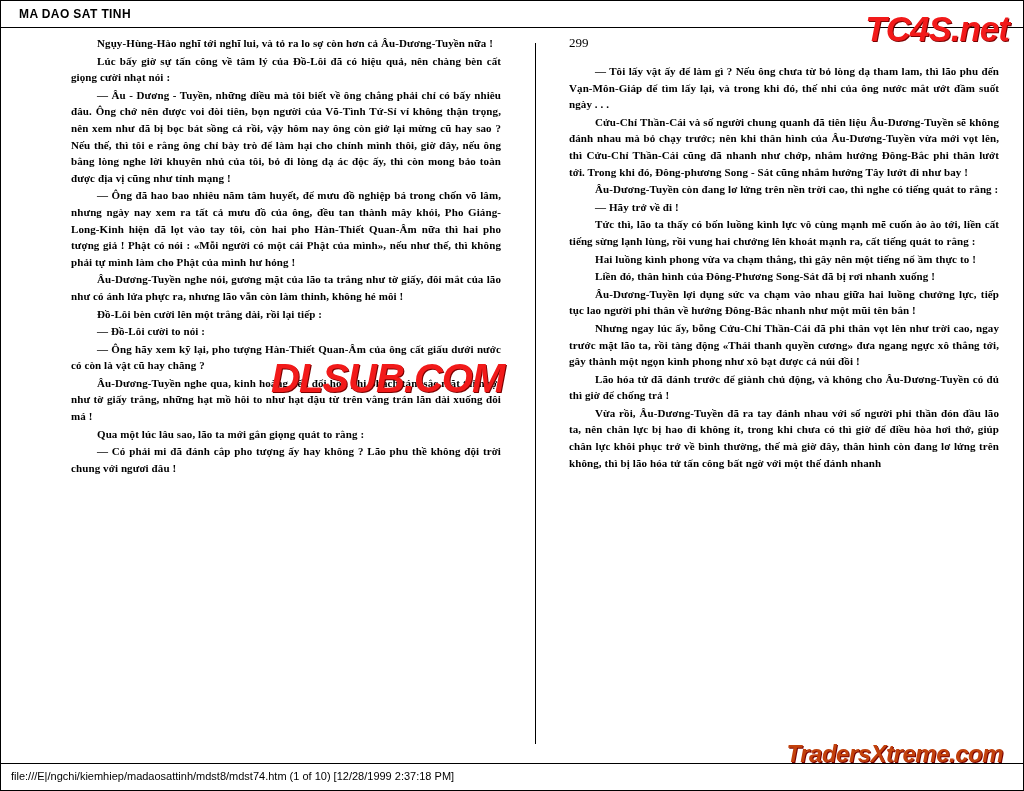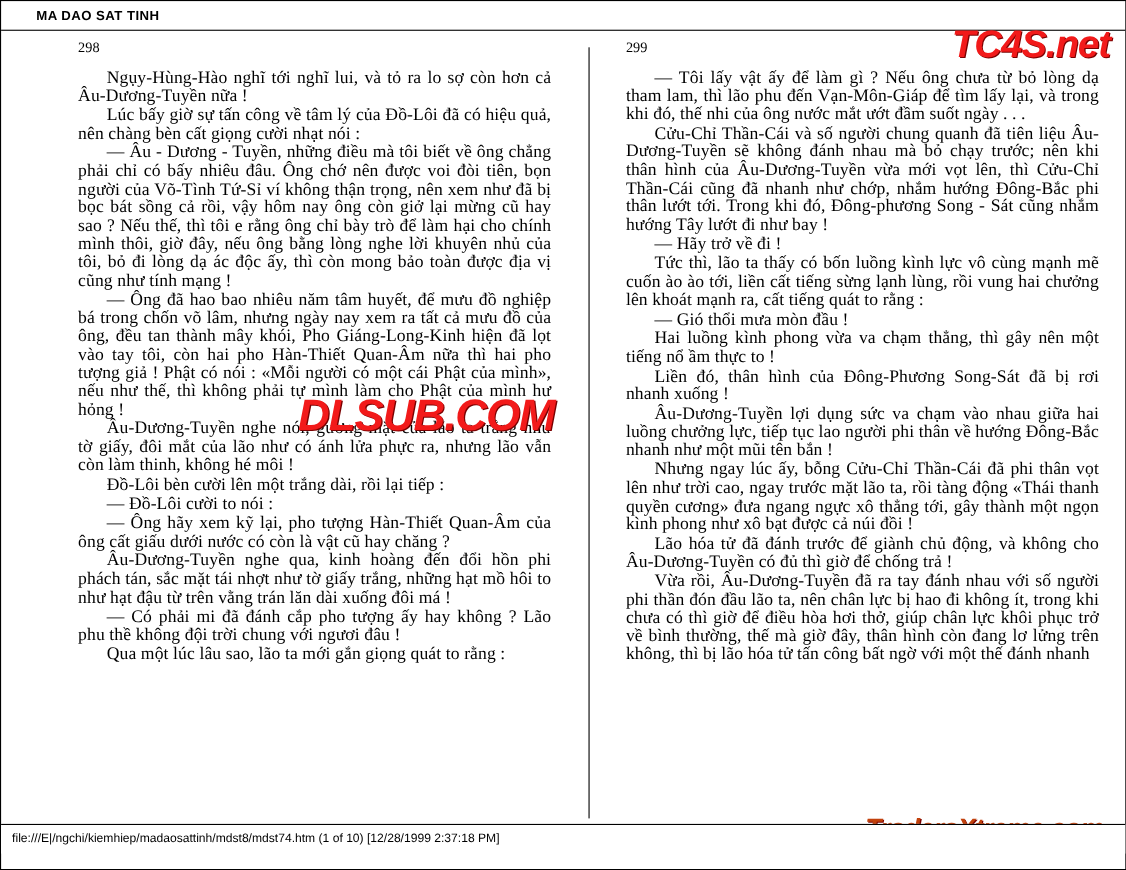--- a/index.html
+++ b/index.html
@@ -25,34 +25,33 @@
   
   .header-title {
     position: absolute;
     top: 6px;
     left: 18px;
     font-family: "Liberation Sans", sans-serif;
     font-size: 12px;
     font-weight: bold;
     letter-spacing: 0.4px;
     color: #000;
-    margin-left: 14px;
   }
   .header-rule {
     position: absolute;
     top: 26px;
     left: 0;
     right: 0;
     height: 1px;
     background: #000;
   }
   
   .wm-tc4s {
     position: absolute;
-    top: 20px;
+    top: 8px;
     right: 14px;
     font-family: "Liberation Sans", sans-serif;
     font-size: 35px;
     font-weight: bold;
     font-style: italic;
     color: #f21a1a;
     text-shadow: 1px 1px 0 #7a0000;
     letter-spacing: -1px;
     margin-left: 48px;
   }
@@ -106,32 +105,33 @@
   .folio {
     font-family: "Liberation Serif", serif;
     font-size: 13px;
     margin-bottom: 12px;
     height: 16px;
   }
   .folio-left { text-align: left; }
   .folio-right { padding-right: 6px; }
   .col p {
     margin: 0 0 1px 0;
-    font-size: 16px;
+    font-size: 11px;
     line-height: 16.6px;
     text-align: justify;
     text-indent: 26px;
     letter-spacing: 0.1px;
+    font-weight: bold;
   }
   
   .statusbar {
     position: absolute;
     left: 0;
     right: 0;
-    bottom: 14px;
+    bottom: 0;
     height: 26px;
     border-top: 1px solid #000;
     background: #ffffff;
   }
   .statusbar .status-text {
     position: absolute;
     left: 10px;
     top: 6px;
     font-family: "Liberation Sans", sans-serif;
     font-size: 11px;
@@ -145,41 +145,40 @@
 
   <div class="header-title">MA DAO SAT TINH</div>
   <div class="header-rule"></div>
 
   <div class="wm-tc4s">TC4S.net</div>
 
   <div class="book">
     <div class="spine"></div>
 
     <div class="col col-left">
-      <div class="folio folio-left">298</div>
       <p>Ngụy-Hùng-Hào nghĩ tới nghĩ lui, và tỏ ra lo sợ còn hơn cả Âu-Dương-Tuyền nữa !</p>
       <p>Lúc bấy giờ sự tấn công về tâm lý của Đồ-Lôi đã có hiệu quả, nên chàng bèn cất giọng cười nhạt nói :</p>
       <p>— Âu - Dương - Tuyền, những điều mà tôi biết về ông chẳng phải chỉ có bấy nhiêu đâu. Ông chớ nên được voi đòi tiên, bọn người của Võ-Tình Tứ-Sỉ ví không thận trọng, nên xem như đã bị bọc bát sồng cả rồi, vậy hôm nay ông còn giở lại mừng cũ hay sao ? Nếu thế, thì tôi e rằng ông chỉ bày trò để làm hại cho chính mình thôi, giờ đây, nếu ông bằng lòng nghe lời khuyên nhủ của tôi, bỏ đi lòng dạ ác độc ấy, thì còn mong bảo toàn được địa vị cũng như tính mạng !</p>
       <p>— Ông đã hao bao nhiêu năm tâm huyết, để mưu đồ nghiệp bá trong chốn võ lâm, nhưng ngày nay xem ra tất cả mưu đồ của ông, đều tan thành mây khói, Pho Giáng-Long-Kinh hiện đã lọt vào tay tôi, còn hai pho Hàn-Thiết Quan-Âm nữa thì hai pho tượng giả ! Phật có nói : «Mỗi người có một cái Phật của mình», nếu như thế, thì không phải tự mình làm cho Phật của mình hư hỏng !</p>
       <p>Âu-Dương-Tuyền nghe nói, gương mặt của lão ta trắng như tờ giấy, đôi mắt của lão như có ánh lửa phực ra, nhưng lão vẫn còn làm thinh, không hé môi !</p>
       <p>Đồ-Lôi bèn cười lên một trắng dài, rồi lại tiếp :</p>
       <p>— Đồ-Lôi cười to nói :</p>
       <p>— Ông hãy xem kỹ lại, pho tượng Hàn-Thiết Quan-Âm của ông cất giấu dưới nước có còn là vật cũ hay chăng ?</p>
       <p>Âu-Dương-Tuyền nghe qua, kinh hoàng đến đổi hồn phi phách tán, sắc mặt tái nhợt như tờ giấy trắng, những hạt mồ hôi to như hạt đậu từ trên vằng trán lăn dài xuống đôi má !</p>
+      <p>Qua một lúc lâu sao, lão ta mới gắn giọng quát to rằng :</p>
       <p>— Có phải mi đã đánh cắp pho tượng ấy hay không ? Lão phu thề không đội trời chung với ngươi đâu !</p>
-      <p>Qua một lúc lâu sao, lão ta mới gắn giọng quát to rằng :</p>
     </div>
 
     <div class="col col-right">
       <div class="folio folio-right">299</div>
       <p>— Tôi lấy vật ấy để làm gì ? Nếu ông chưa từ bỏ lòng dạ tham lam, thì lão phu đến Vạn-Môn-Giáp để tìm lấy lại, và trong khi đó, thế nhi của ông nước mắt ướt đầm suốt ngày . . .</p>
       <p>Cửu-Chỉ Thần-Cái và số người chung quanh đã tiên liệu Âu-Dương-Tuyền sẽ không đánh nhau mà bỏ chạy trước; nên khi thân hình của Âu-Dương-Tuyền vừa mới vọt lên, thì Cửu-Chỉ Thần-Cái cũng đã nhanh như chớp, nhắm hướng Đông-Bắc phi thân lướt tới. Trong khi đó, Đông-phương Song - Sát cũng nhắm hướng Tây lướt đi như bay !</p>
+      <p>Âu-Dương-Tuyền còn đang lơ lửng trên nền trời cao, thì nghe có tiếng quát to rằng :</p>
       <p>— Hãy trở về đi !</p>
       <p>Tức thì, lão ta thấy có bốn luồng kình lực vô cùng mạnh mẽ cuốn ào ào tới, liền cất tiếng sừng lạnh lùng, rồi vung hai chưởng lên khoát mạnh ra, cất tiếng quát to rằng :</p>
-      <p>— Gió thổi mưa mòn đầu !</p>
       <p>Hai luồng kình phong vừa va chạm thẳng, thì gây nên một tiếng nổ ầm thực to !</p>
       <p>Liền đó, thân hình của Đông-Phương Song-Sát đã bị rơi nhanh xuống !</p>
       <p>Âu-Dương-Tuyền lợi dụng sức va chạm vào nhau giữa hai luồng chưởng lực, tiếp tục lao người phi thân về hướng Đông-Bắc nhanh như một mũi tên bắn !</p>
       <p>Nhưng ngay lúc ấy, bỗng Cửu-Chỉ Thần-Cái đã phi thân vọt lên như trời cao, ngay trước mặt lão ta, rồi tàng động «Thái thanh quyền cương» đưa ngang ngực xô thẳng tới, gây thành một ngọn kình phong như xô bạt được cả núi đồi !</p>
       <p>Lão hóa tử đã đánh trước để giành chủ động, và không cho Âu-Dương-Tuyền có đủ thì giờ để chống trả !</p>
       <p>Vừa rồi, Âu-Dương-Tuyền đã ra tay đánh nhau với số người phi thần đón đầu lão ta, nên chân lực bị hao đi không ít, trong khi chưa có thì giờ để điều hòa hơi thở, giúp chân lực khôi phục trở về bình thường, thế mà giờ đây, thân hình còn đang lơ lửng trên không, thì bị lão hóa tử tấn công bất ngờ với một thế đánh nhanh</p>
     </div>
   </div>
 
   <div class="wm-dlsub">DLSUB.COM</div>

